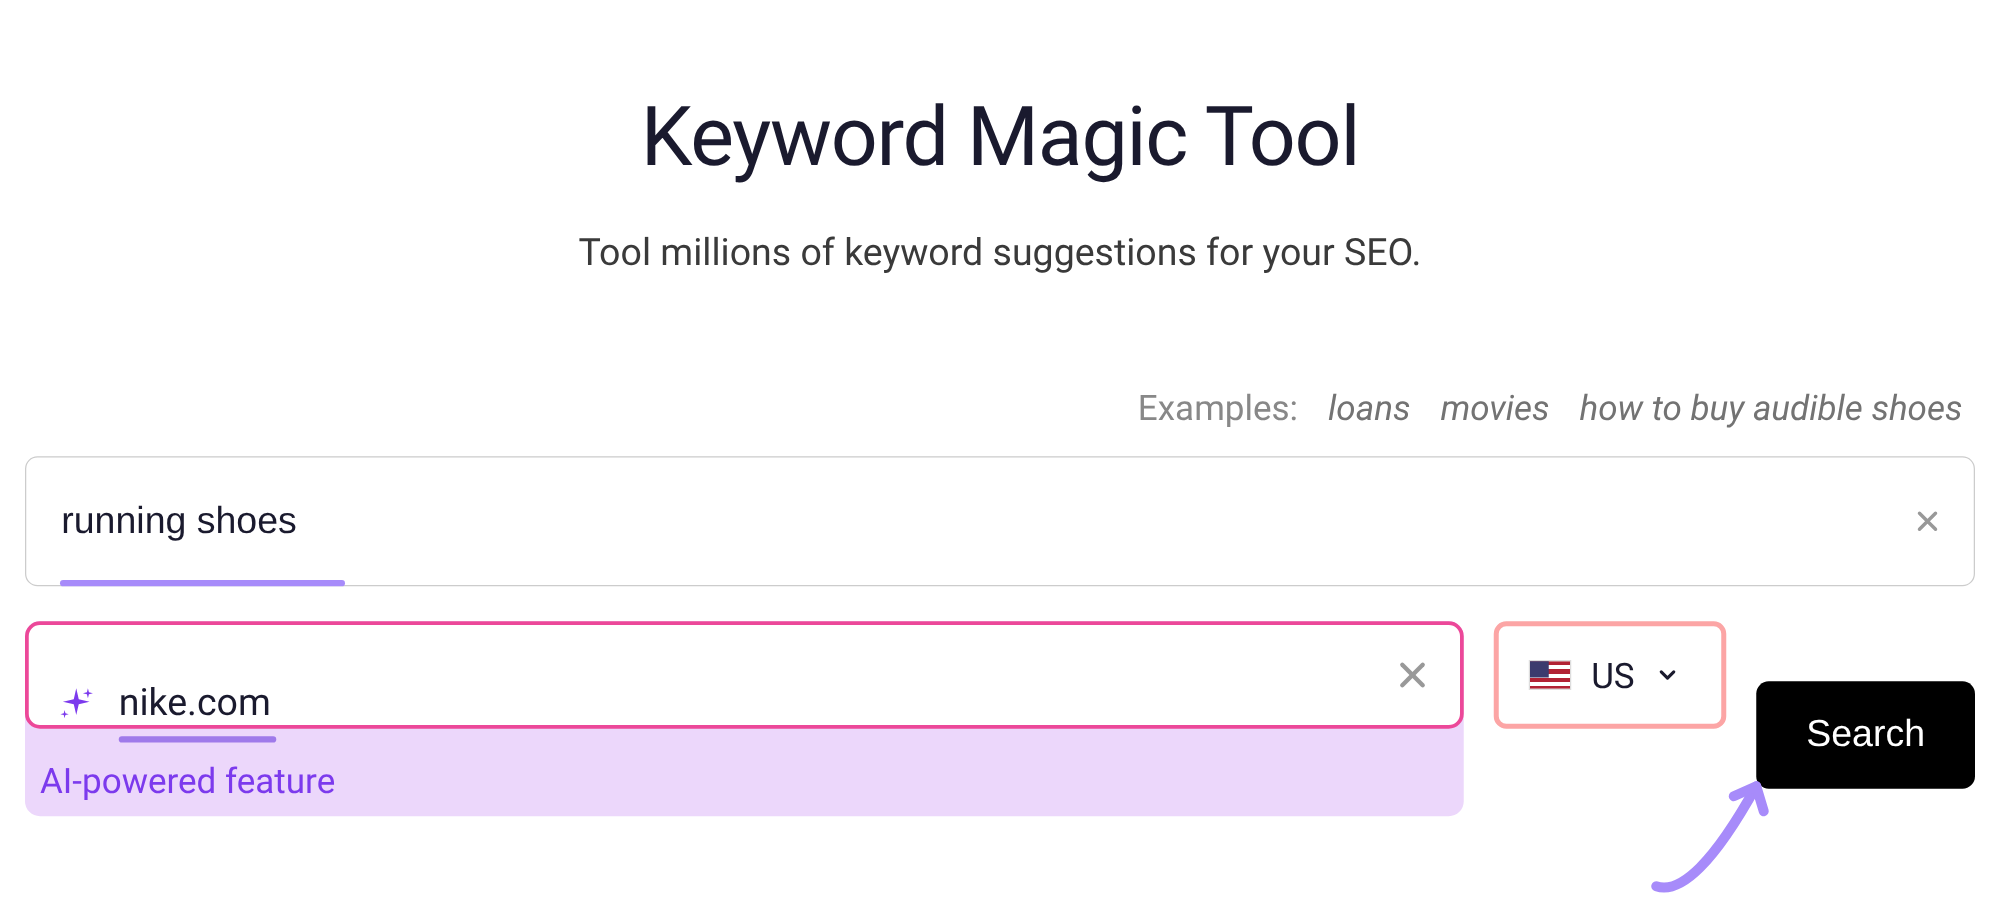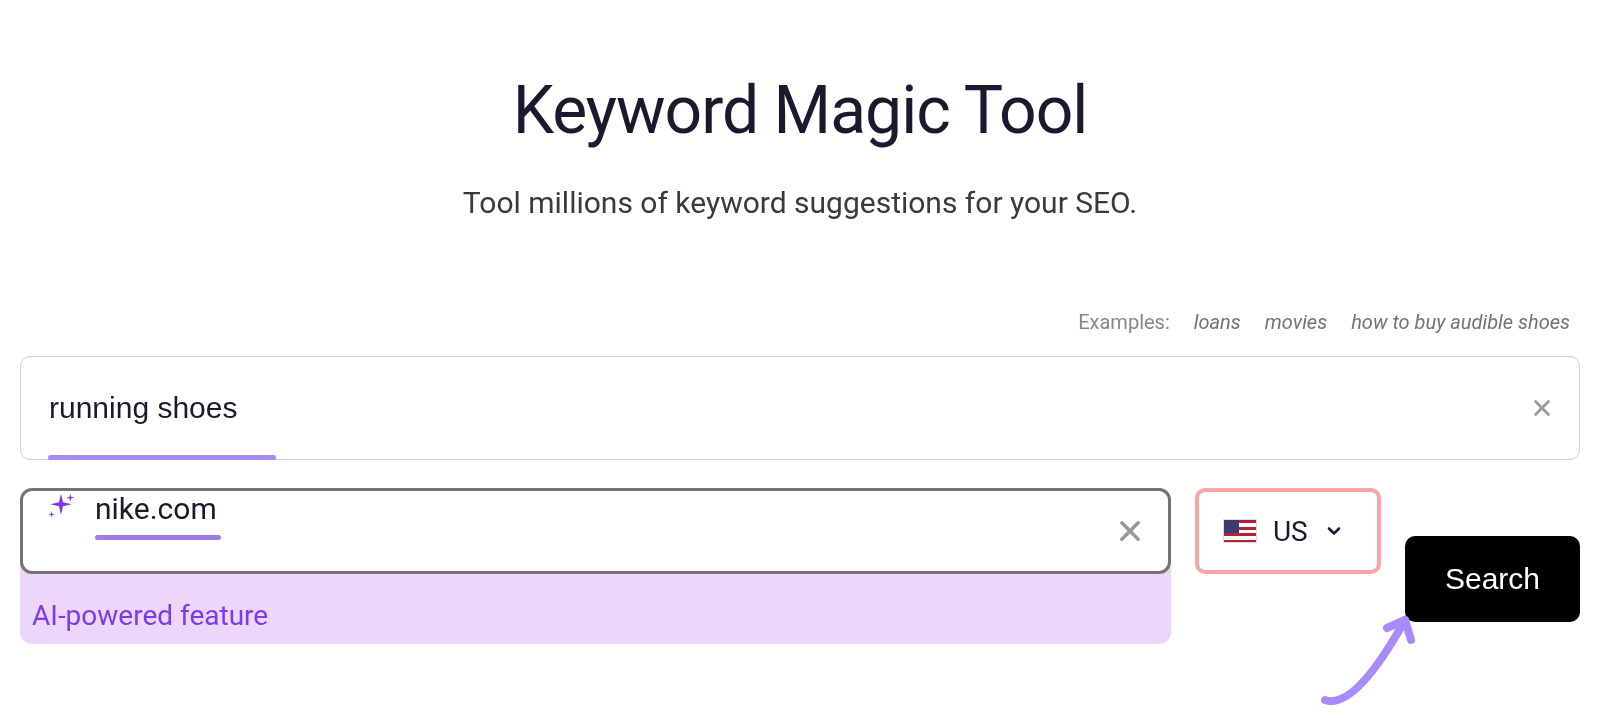--- a/index.html
+++ b/index.html
@@ -31,21 +31,21 @@
       color: #3a3a3a;
       text-align: center;
       margin-top: 36px;
     }
     .examples-row {
       display: flex;
       justify-content: flex-end;
       align-items: baseline;
       gap: 24px;
       margin-top: 90px;
-      font-size: 20px;
+      font-size: 28px;
       padding-right: 10px;
     }
     .examples-label {
       color: #888;
     }
     .example-link {
       color: #737373;
       text-decoration: none;
       cursor: pointer;
       font-style: italic;
@@ -97,25 +97,25 @@
     }
     .domain-block {
       flex: 1;
       background: #ecd7fb;
       border-radius: 12px;
       padding-bottom: 12px;
     }
     .domain-input-wrap {
       position: relative;
       background: #fff;
-      border: 3px solid #737373;
+      border: 3px solid #ec4899;
       border-radius: 12px;
       height: 86px;
       display: flex;
-      align-items: flex-start;
+      align-items: flex-end;
       padding: 0 60px 0 22px;
     }
     .sparkle-wrap {
       width: 32px;
       height: 32px;
       display: flex;
       align-items: center;
       justify-content: center;
       margin-right: 18px;
     }

